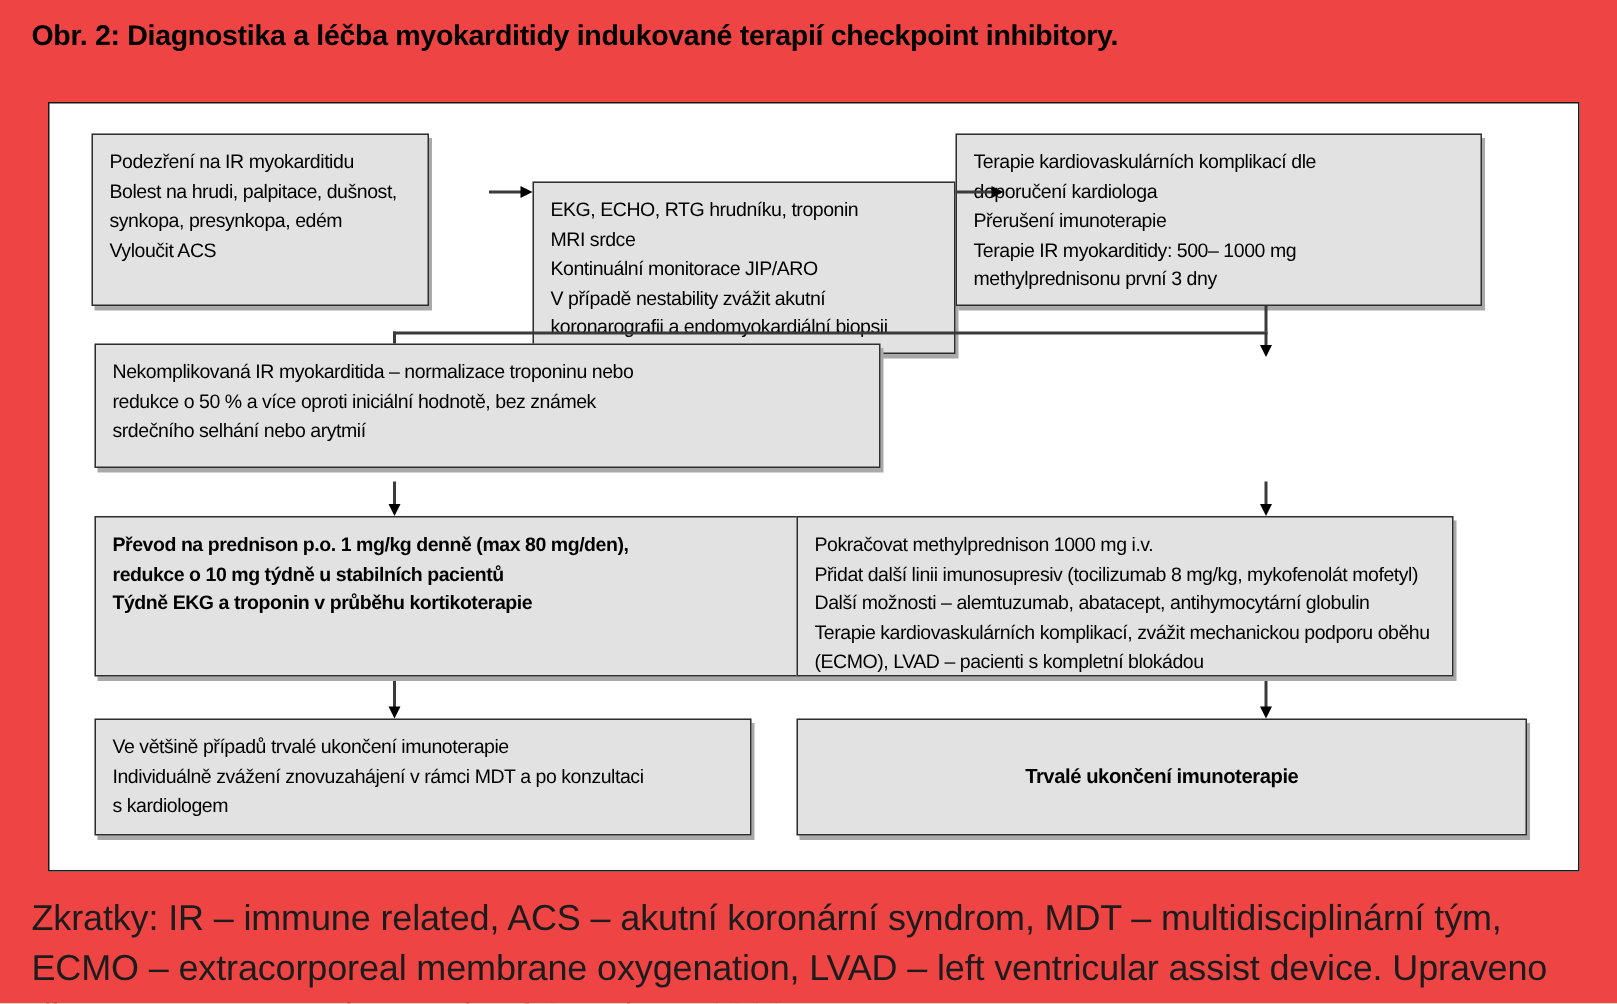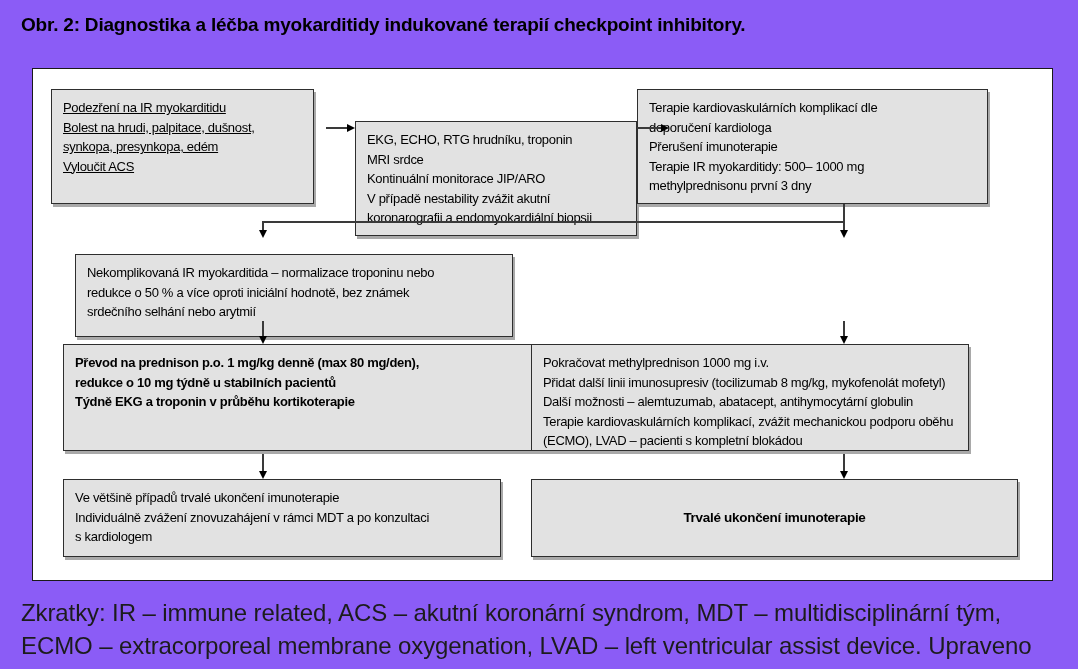--- a/index.html
+++ b/index.html
@@ -1,17 +1,17 @@
 <!DOCTYPE html>
 <html><head>
 <meta charset="utf-8">
 <style>
   html,body{margin:0;padding:0;background:#ffffff;}
   #canvas{
-    position:relative;width:1078px;height:669px;background:#8b5cf6;
+    position:relative;width:1078px;height:669px;background:#ef4444;
     font-family:"Liberation Sans",sans-serif;color:#000;overflow:hidden;
   }
   .title{
     position:absolute;left:21px;top:14px;width:1040px;
     font-size:19px;font-weight:bold;letter-spacing:-0.2px;color:#000;
   }
   .frame{
     position:absolute;left:32px;top:68px;width:1019px;height:511px;
     border:1.5px solid #1a1a1a;background:#fff;
   }
@@ -19,25 +19,25 @@
     position:absolute;background:#e2e2e2;border:1px solid #2e2e2e;
     box-shadow:2px 3px 0 #a9a9a9;
     font-size:13px;line-height:19.5px;letter-spacing:-0.3px;
     padding:8px 11px;white-space:pre-line;overflow:hidden;box-sizing:border-box;
   }
   .box.center-bold{
     display:flex;align-items:center;justify-content:center;
     font-weight:bold;text-align:center;white-space:normal;font-size:13.5px;
   }
   
-  .b-suspicion{left:18px;top:20px;width:263px;height:115px;text-decoration:underline;}
+  .b-suspicion{left:28px;top:20px;width:225px;height:115px;}
   .b-diagnostics{left:322px;top:20px;width:282px;height:115px;margin-top:32px;}
   .b-therapy{left:604px;top:20px;width:351px;height:115px;}
   
-  .b-uncomplicated{left:30px;top:185px;width:438px;height:83px;margin-left:12px;}
+  .b-uncomplicated{left:30px;top:160px;width:524px;height:83px;}
   .b-complicated{left:498px;top:169px;width:487px;height:83px;}
   
   .b-prednison{left:30px;top:275px;width:490px;height:107px;font-weight:bold;}
   .b-methylprednison{left:498px;top:275px;width:438px;height:107px;}
   
   .b-restart{left:30px;top:410px;width:438px;height:78px;}
   .b-stop{left:498px;top:410px;width:487px;height:78px;}
 
   
   .hline,.vline{position:absolute;background:#3a3a3a;}

